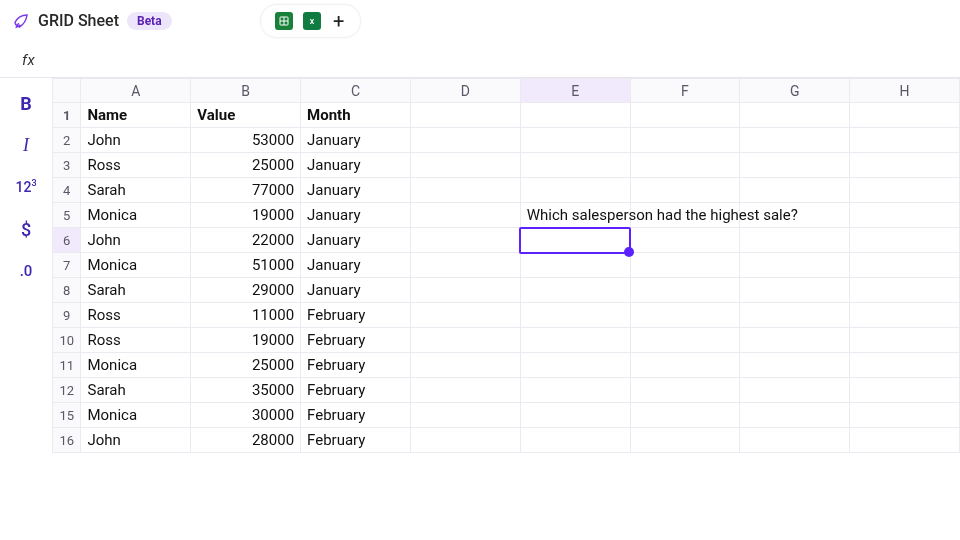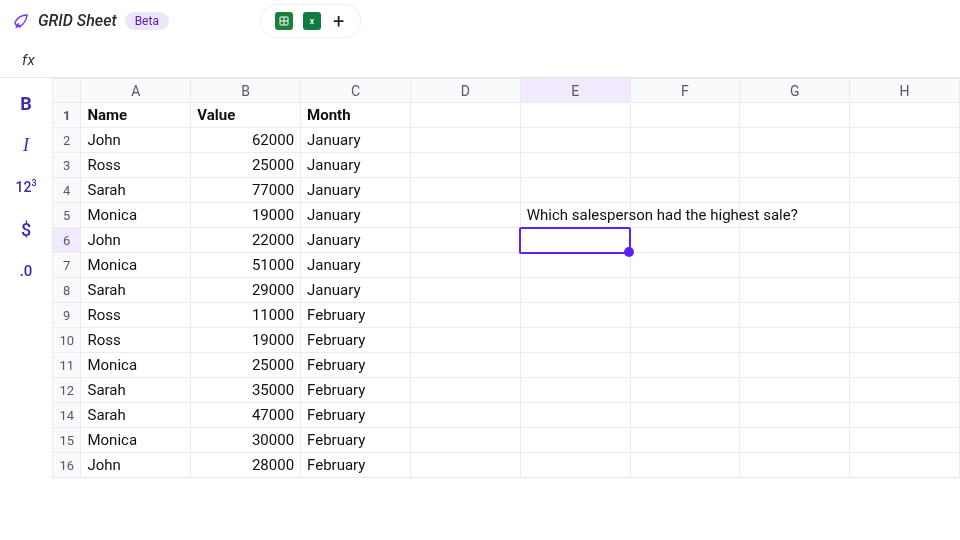--- a/index.html
+++ b/index.html
@@ -25,28 +25,28 @@
     display: flex;
     align-items: center;
     gap: 8px;
     min-width: 220px;
   }
   .logo-mark {
     width: 18px; height: 18px;
     color: #6d28d9;
     display:flex;align-items:center;justify-content:center;
   }
-  .brand { font-weight: 500; font-size: 16px; color:#292929;font-style:italic; }
+  .brand { font-weight: 500; font-size: 16px; color:#292929; }
   .badge {
     background: #ede6fb;
     color: #5b21b6;
     font-size: 12px;
     padding: 2px 10px;
     border-radius: 10px;
-    font-weight:400;
+    font-weight:700;
   }
   .doc-pill {
     display:flex;
     align-items:center;
     gap:10px;
     background:#fff;
     border:1px solid #f2f0f5;
     border-radius: 22px;
     padding: 4px 14px;
     height: 34px;
@@ -260,21 +260,21 @@
             <td>Month</td>
             <td></td>
             <td></td>
             <td></td>
             <td></td>
             <td></td>
           </tr>
           <tr>
             <td class="rowhdr">2</td>
             <td>John</td>
-            <td class="num">62000</td>
+            <td class="num">53000</td>
             <td>January</td>
             <td></td>
             <td></td>
             <td></td>
             <td></td>
             <td></td>
           </tr>
           <tr>
             <td class="rowhdr">3</td>
             <td>Ross</td>
@@ -371,31 +371,20 @@
             <td></td>
             <td></td>
             <td></td>
             <td></td>
             <td></td>
           </tr>
           <tr>
             <td class="rowhdr">12</td>
             <td>Sarah</td>
             <td class="num">35000</td>
-            <td>February</td>
-            <td></td>
-            <td></td>
-            <td></td>
-            <td></td>
-            <td></td>
-          </tr>
-          <tr>
-            <td class="rowhdr">14</td>
-            <td>Sarah</td>
-            <td class="num">47000</td>
             <td>February</td>
             <td></td>
             <td></td>
             <td></td>
             <td></td>
             <td></td>
           </tr>
           <tr>
             <td class="rowhdr">15</td>
             <td>Monica</td>

